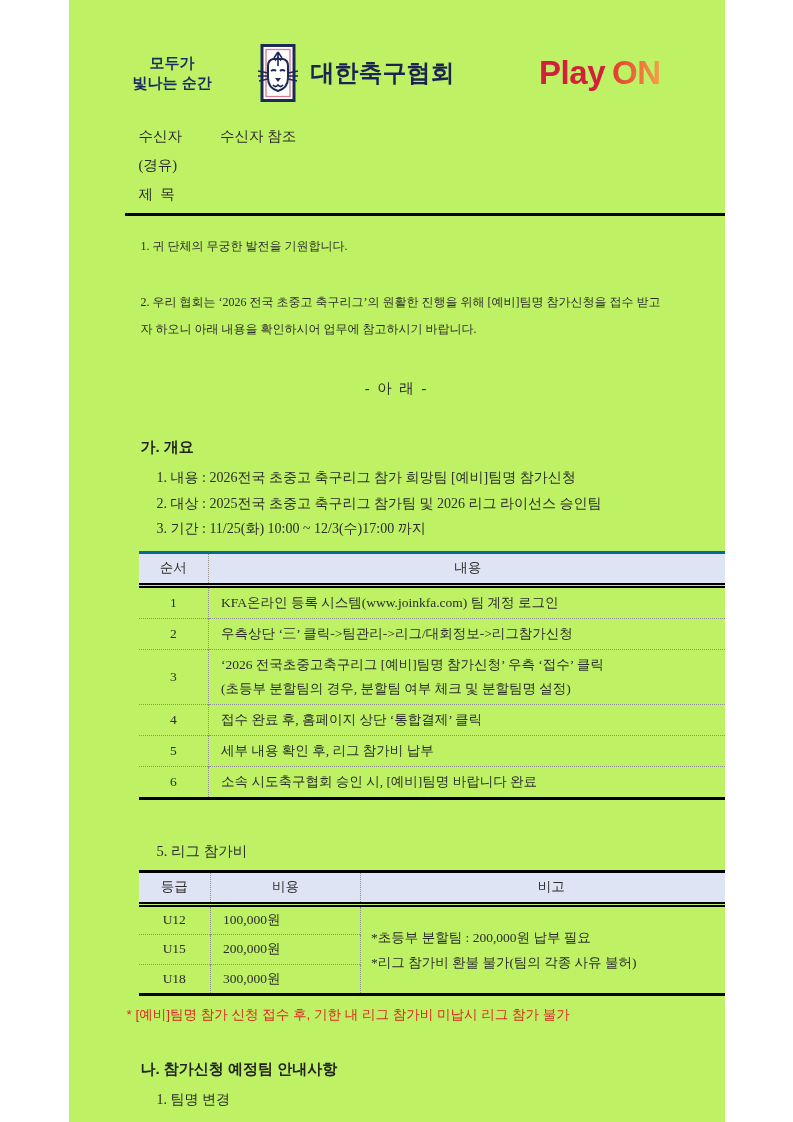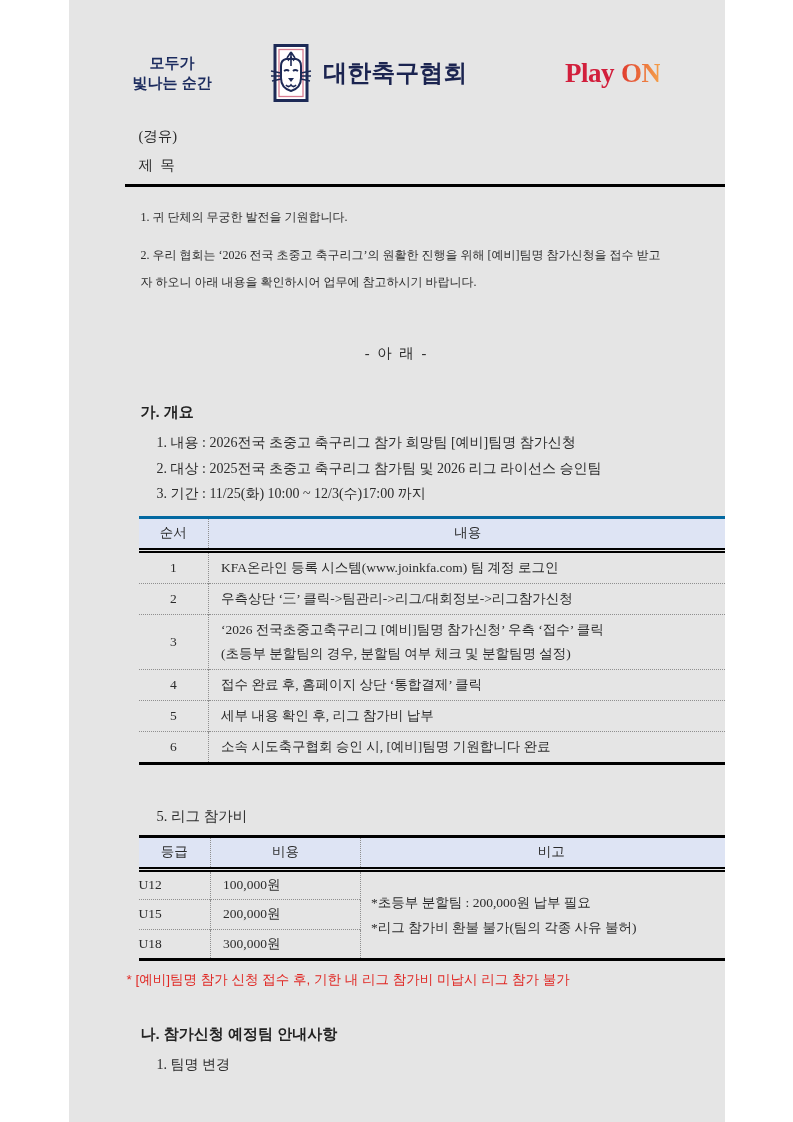--- a/index.html
+++ b/index.html
@@ -2,21 +2,21 @@
 <html><head>
 <meta charset="utf-8">
 <style>
   * { margin: 0; padding: 0; box-sizing: border-box; }
   html, body { background: #ffffff; }
   .page {
     position: relative;
     width: 656px;
     height: 1122px;
     margin: 0 auto;
-    background: #e5e5e5;
+    background: #bef264;
     font-family: "Liberation Serif", "DejaVu Sans", sans-serif;
     color: #2b2b2b;
     padding: 42px 56px 0 56px;
     overflow: hidden;
   }
 
   
   .brand-row {
     display: flex;
     align-items: center;
@@ -36,23 +36,23 @@
   }
   .emblem-group { display: flex; align-items: center; gap: 10px; margin-left: -40px; }
   .org-name {
     color: #1b2450;
     font-weight: bold;
     font-size: 24px;
     letter-spacing: 0px;
     font-family: "Liberation Sans", sans-serif;
   }
   .playon {
-    font-family: Liberation Serif, serif;
-    font-weight: bold;
-    font-size: 27px;
+    font-family: Liberation Sans, sans-serif;
+    font-weight: bold;
+    font-size: 33px;
     letter-spacing: -0.5px;
     white-space: nowrap;
   }
   .playon .play { color: #d21f3c; }
   .playon .on {
     background: linear-gradient(90deg, #e03a2e, #f5a149);
     -webkit-background-clip: text;
     background-clip: text;
     color: transparent;
     margin-left: 7px;
@@ -68,22 +68,22 @@
     border: none;
     border-top: 3px solid #000;
     margin-top: 4px;
     width: 681px;
     margin-left: 0;
   }
 
   
   .body-text { font-size: 12px; margin-left: 16px; }
   .para1 { margin-top: 18px; line-height: 25px; }
-  .para2 { margin-top: 12px; line-height: 27px; white-space: pre-line; }
-  .below-divider { text-align: center; margin-top: 48px; font-size: 14.5px; letter-spacing: 2px; }
+  .para2 { margin-top: 30px; line-height: 27px; white-space: pre-line; }
+  .below-divider { text-align: center; margin-top: 36px; font-size: 14.5px; letter-spacing: 2px; }
 
   
   .section-heading {
     font-weight: bold;
     font-size: 15px;
     margin-left: 16px;
     font-family: "Liberation Sans", "DejaVu Sans", sans-serif;
     color: #222;
   }
   .heading-ga { margin-top: 40px; }
@@ -128,21 +128,21 @@
     height: 33px;
     font-weight: normal;
     border-bottom: 5px double #000;
     text-align: center;
   }
   .fee-table .col-grade { width: 72px; }
   .fee-table .col-fee { width: 150px; }
   .fee-table th.grade-head, .fee-table td.grade-cell { border-right: 1px dotted #8f8f8f; }
   .fee-table th.fee-head, .fee-table td.fee-cell { border-right: 1px dotted #8f8f8f; }
   .fee-table td { height: 30px; vertical-align: middle; }
-  .fee-table td.grade-cell { }
+  .fee-table td.grade-cell { text-align: center; }
   .fee-table td.fee-cell { padding-left: 12px; }
   .fee-table td.note-cell { padding-left: 10px; line-height: 25px; white-space: pre-line; }
   .fee-table tr + tr td { border-top: 1px dotted #8f8f8f; }
 
   .warning {
     margin-top: 10px;
     margin-left: 2px;
     color: #e02723;
     font-size: 13.5px;
     font-family: "Liberation Sans", "DejaVu Sans", sans-serif;
@@ -183,20 +183,25 @@
       </svg>
       <div class="org-name">대한축구협회</div>
     </div>
     <div class="playon">
       <span class="play">Play</span><span class="on">ON</span>
     </div>
   </div>
 
   <div class="meta">
     <div class="meta-row">
+      <span class="meta-label">수신자</span>
+      <span class="meta-gap"></span>
+      <span>수신자 참조</span>
+    </div>
+    <div class="meta-row">
       <span>(경유)</span>
     </div>
     <div class="meta-row">
       <span class="meta-label">제  목</span>
       <span class="subject-gap"></span>
     </div>
   </div>
   <hr class="rule-thick">
 
   <div class="body-text para1">1. 귀 단체의 무궁한 발전을 기원합니다.</div>
@@ -239,21 +244,21 @@
       <tr>
         <td class="no-cell">4</td>
         <td class="content-cell">접수 완료 후, 홈페이지 상단 ‘통합결제’ 클릭</td>
       </tr>
       <tr>
         <td class="no-cell">5</td>
         <td class="content-cell">세부 내용 확인 후, 리그 참가비 납부</td>
       </tr>
       <tr>
         <td class="no-cell">6</td>
-        <td class="content-cell">소속 시도축구협회 승인 시, [예비]팀명 기원합니다 완료</td>
+        <td class="content-cell">소속 시도축구협회 승인 시, [예비]팀명 바랍니다 완료</td>
       </tr>
     </tbody>
   </table>
 
   <div class="body-text fee-heading">5. 리그 참가비</div>
   <table class="fee-table">
     <colgroup>
         <col class="col-grade">
         <col class="col-fee">
         <col>

